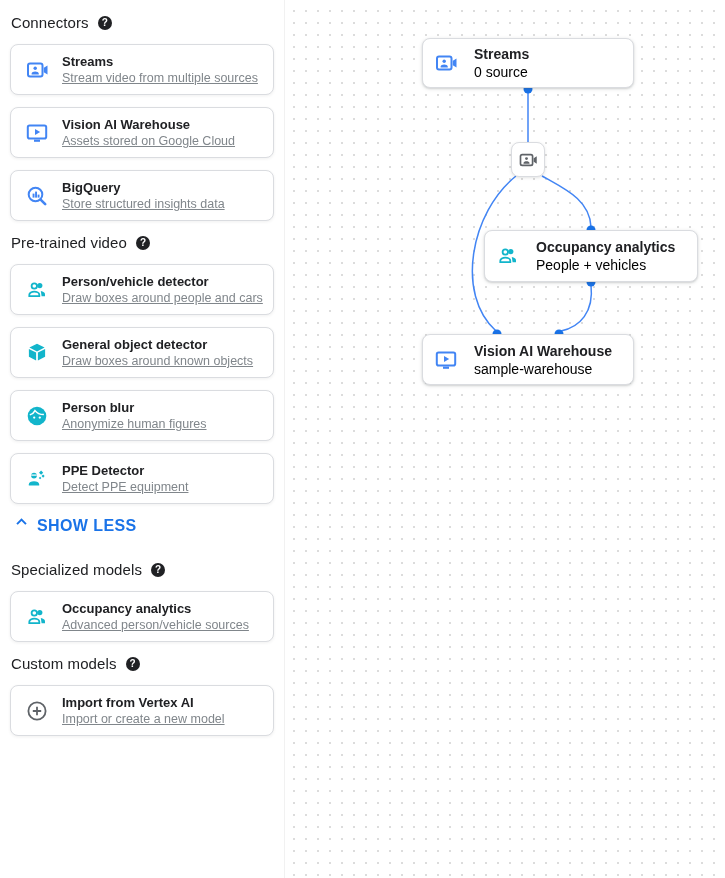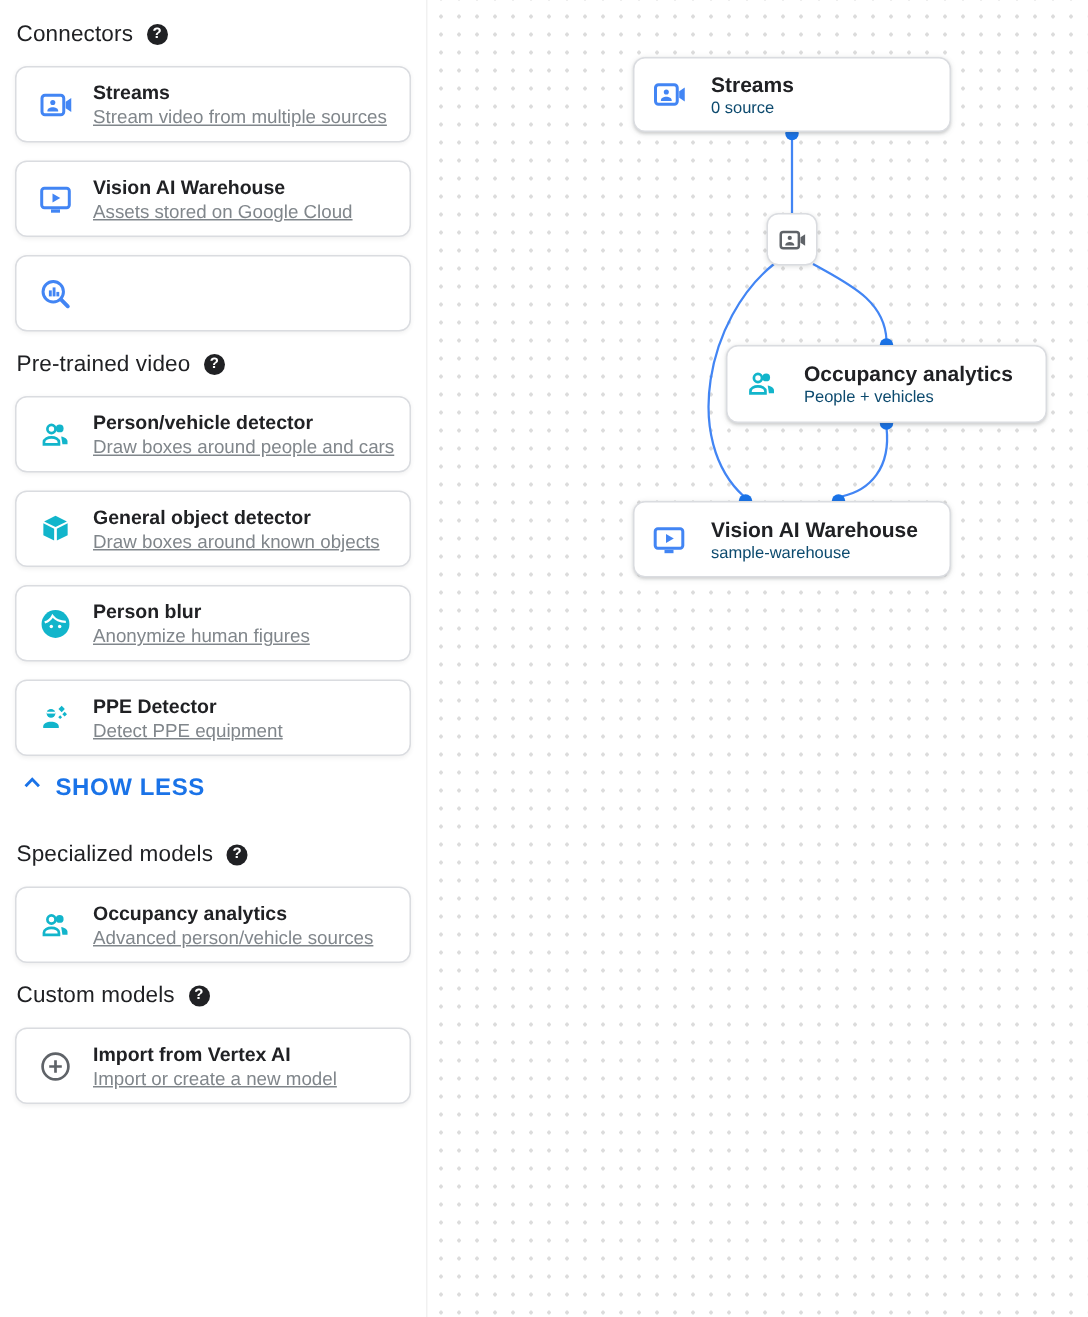--- a/index.html
+++ b/index.html
@@ -31,21 +31,21 @@
   
   .canvas { position:relative; flex:1; height:878px; background:#fff;
     background-image:radial-gradient(circle, #dcdcdc 1.1px, transparent 1.4px);
     background-size:12px 12px; background-position:3px 5px; border-left:1px solid #f1f1f1; }
   .edges { position:absolute; left:0; top:0; width:441px; height:878px; pointer-events:none; }
   .node { position:absolute; background:#fff; border:1px solid #dadce0; border-radius:8px;
     display:flex; align-items:center; gap:16px; padding-left:11px;
     box-shadow:0 1px 2px rgba(60,64,67,.18), 0 1px 4px rgba(60,64,67,.10); cursor:grab; }
   .node .icon { width:24px; height:24px; flex:0 0 24px; }
   .node-title { font-size:14px; font-weight:700; color:#202124; white-space:nowrap; }
-  .node-sub { font-size:11px; color:#0c4a6e; margin-top:2px; white-space:nowrap; }
+  .node-sub { font-size:14px; color:#000000; margin-top:2px; white-space:nowrap; }
   .node-streams   { left:137px; top:38px;  width:212px; height:50px; }
   .node-occupancy { left:199px; top:230px; width:214px; height:52px; }
   .node-warehouse { left:137px; top:334px; width:212px; height:51px; }
   .node-mini { position:absolute; left:226px; top:142px; width:34px; height:35px;
     background:#fff; border:1px solid #dadce0; border-radius:8px;
     display:flex; align-items:center; justify-content:center;
     box-shadow:0 1px 3px rgba(60,64,67,.15); cursor:grab; }
 </style>
 </head>
 <body>
@@ -86,20 +86,24 @@
       </div>
 
       <div class="card">
         <svg class="icon" viewBox="0 0 24 24">
           <circle cx="10.5" cy="10.5" r="6.8" fill="none" stroke="#4285f4" stroke-width="2"></circle>
           <rect x="7.6" y="9.6" width="1.9" height="4" fill="#4285f4"></rect>
           <rect x="10.1" y="7.6" width="1.9" height="6" fill="#4285f4"></rect>
           <rect x="12.6" y="10.6" width="1.9" height="3" fill="#4285f4"></rect>
           <path d="M15.6 15.6l4.6 4.6" stroke="#4285f4" stroke-width="2.6" stroke-linecap="round"></path>
         </svg>
+        <div class="card-text">
+          <span class="card-title">BigQuery</span>
+          <span class="card-sub">Store structured insights data</span>
+        </div>
       </div>
     </div>
 
     <div class="section">
       <div class="section-header">
         <span class="section-title">Pre-trained video</span>
         <span class="help-icon">?</span>
       </div>
 
       <div class="card">

